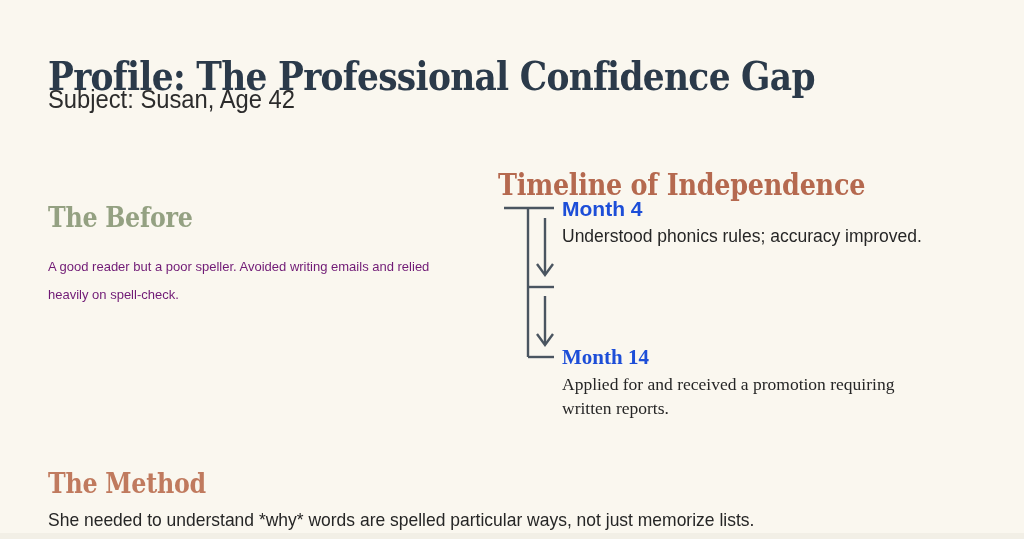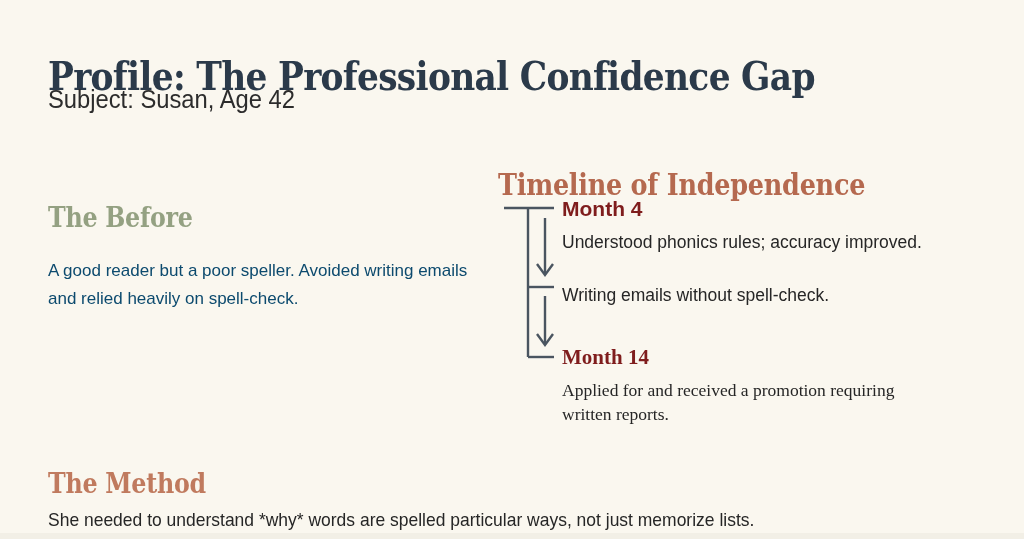--- a/index.html
+++ b/index.html
@@ -85,23 +85,23 @@
     font-size: 27px;
     color: #c07a5e;
   }
 
   
   .before-body {
     position: absolute;
     left: 48px;
     top: 240px;
     width: 420px;
-    font-size: 17px;
+    font-size: 13px;
     line-height: 28px;
-    color: #0c4a6e;
+    color: #701a75;
   }
   .method-body {
     position: absolute;
     left: 48px;
     top: 488px;
     width: 940px;
     font-size: 19px;
     line-height: 26px;
     color: #262626;
     transform: scaleX(0.92);
@@ -127,28 +127,28 @@
     left: 64px;
     width: 400px;
   }
   .ms-0 { top: 0px; }
   .ms-1 { top: 79px; }
   .ms-2 { top: 148px; font-family: Liberation Serif, serif; }
   .ms-label {
     font-size: 21px;
     font-weight: bold;
     line-height: 26px;
-    color: #7f1d1d;
+    color: #1d4ed8;
     white-space: nowrap;
   }
   .ms-desc {
     font-size: 17.5px;
     line-height: 24px;
     color: #262626;
-    margin-top: 8px;
+    margin-top: 2px;
   }
 </style>
 </head>
 <body>
 
 <div class="page">
 
   <h1 class="title">Profile: The Professional Confidence Gap</h1>
 
   <div class="subject">Subject: Susan, Age 42</div>
@@ -175,21 +175,20 @@
       <line x1="47" y1="100" x2="47" y2="148" stroke="#4a5560" stroke-width="2.4"></line>
       <polyline points="39,138 47,149 55,138" fill="none" stroke="#4a5560" stroke-width="2.4" stroke-linecap="butt"></polyline>
     </svg>
 
     <div class="milestone ms-0">
       <div class="ms-label">Month 4</div>
       <div class="ms-desc">Understood phonics rules; accuracy improved.</div>
     </div>
 
     <div class="milestone ms-1">
-      <div class="ms-desc">Writing emails without spell-check.</div>
     </div>
 
     <div class="milestone ms-2">
       <div class="ms-label">Month 14</div>
       <div class="ms-desc" style="width:345px;">Applied for and received a promotion requiring written reports.</div>
     </div>
 
   </div>
 
   <h2 class="sec-heading h-method">The Method</h2>

